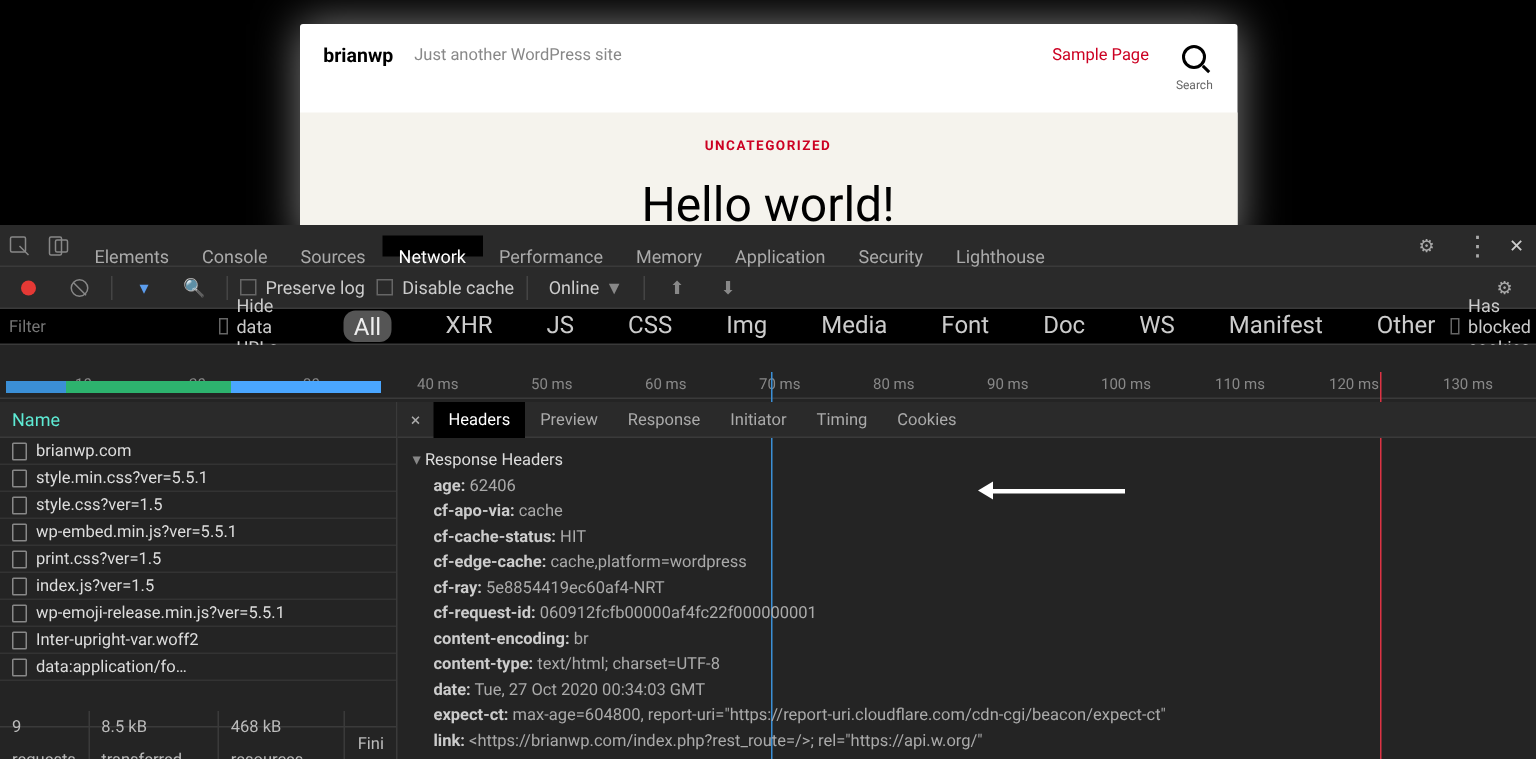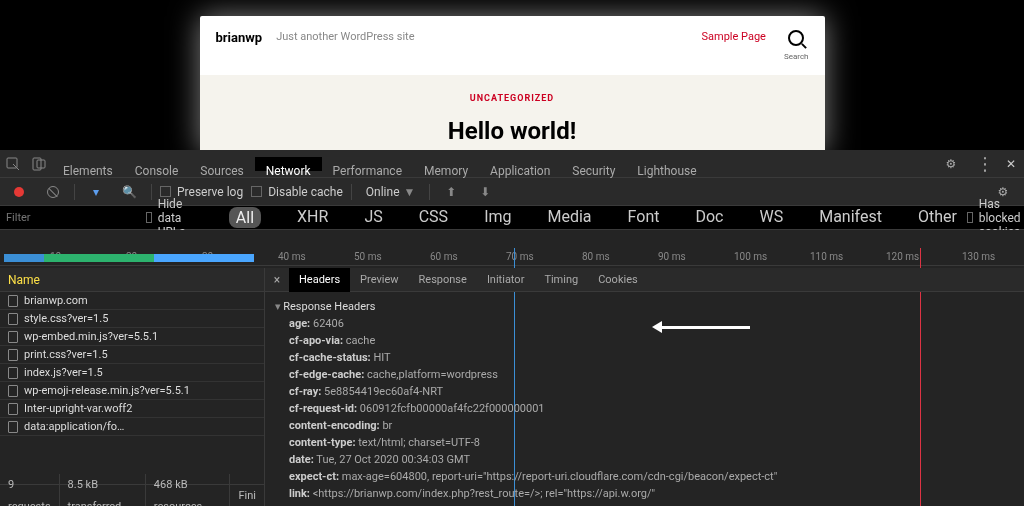--- a/index.html
+++ b/index.html
@@ -9,21 +9,21 @@
 .preview-header { display: flex; align-items: flex-start; padding: 14px 16px; }
 .site-title { font-weight: 700; font-size: 13px; color: #000; margin-right: 14px; }
 .site-tagline { font-size: 11px; color: #888; flex: 1; }
 .sample-page-link { font-size: 11px; color: #c02; margin-right: 18px; }
 .search-box { text-align: center; }
 .search-icon { width: 16px; height: 16px; border: 2px solid #000; border-radius: 50%; display: inline-block; position: relative; }
 .search-icon::after { content: ''; position: absolute; width: 6px; height: 2px; background: #000; bottom: -3px; right: -5px; transform: rotate(45deg); }
 .search-label { font-size: 8px; color: #666; display: block; margin-top: 2px; }
 .preview-body { background: #f5f3ed; padding: 18px 0 8px; text-align: center; }
 .category-label { font-size: 9px; font-weight: 700; letter-spacing: 1px; color: #c02; }
-.post-title { font-size: 24px; font-weight: 700; color: #000; margin-top: 14px; }
+.post-title { font-size: 32px; font-weight: 400; color: #000; margin-top: 14px; }
 
 .devtools { position: absolute; top: 150px; left: 0; right: 0; bottom: 0; background: #242424; font-size: 12px; }
 
 .main-tabs { display: flex; align-items: center; height: 28px; border-bottom: 1px solid #3a3a3a; background: #2a2a2a; }
 .dt-icon-btn { width: 26px; height: 28px; display: flex; align-items: center; justify-content: center; cursor: pointer; }
 .main-tab { padding: 0 11px; height: 14px; line-height: 28px; cursor: pointer; color: #aaa; }
 .main-tab.active { background: #000; color: #fff; }
 .tabs-spacer { flex: 1; }
 .vdots { font-size: 18px; color: #aaa; }
 
@@ -48,21 +48,21 @@
 
 .timeline { height: 36px; background: #242424; border-bottom: 1px solid #3a3a3a; position: relative; }
 .tick { position: absolute; top: 21px; font-size: 10px; color: #888; }
 .waterfall { position: absolute; left: 0; top: 24px; height: 8px; }
 .wf-bar { position: absolute; height: 8px; }
 .v-line { position: absolute; top: 18px; bottom: -250px; width: 1px; }
 
 .panes { position: absolute; top: 118px; left: 0; right: 0; bottom: 0; display: flex; }
 
 .left-pane { width: 265px; border-right: 1px solid #3a3a3a; display: flex; flex-direction: column; }
-.col-header { height: 24px; line-height: 24px; padding-left: 8px; border-bottom: 1px solid #3a3a3a; color: #fde047; background: #2a2a2a; }
+.col-header { height: 24px; line-height: 24px; padding-left: 8px; border-bottom: 1px solid #3a3a3a; color: #5eead4; background: #2a2a2a; }
 .req-list { flex: 1; overflow: hidden; }
 .req-row { height: 18px; line-height: 18px; padding-left: 8px; color: #ddd; font-size: 11px; border-bottom: 1px solid #333; display: flex; align-items: center; gap: 6px; }
 .file-icon { width: 10px; height: 12px; border: 1px solid #888; border-radius: 1px; display: inline-block; }
 .status-bar { height: 22px; border-top: 1px solid #3a3a3a; display: flex; align-items: center; font-size: 11px; color: #bbb; }
 .status-seg { padding: 0 8px; border-right: 1px solid #3a3a3a; line-height: 22px; }
 
 .right-pane { flex: 1; display: flex; flex-direction: column; position: relative; }
 .sub-tabs { display: flex; height: 24px; background: #2a2a2a; border-bottom: 1px solid #3a3a3a; align-items: center; }
 .close-x { width: 24px; text-align: center; cursor: pointer; color: #aaa; }
 .sub-tab { padding: 0 10px; line-height: 24px; font-size: 11px; color: #aaa; cursor: pointer; }
@@ -220,20 +220,24 @@
   <div class="panes">
     <div class="left-pane">
       <div class="col-header">Name</div>
       <div class="req-list" id="req-list">
           <div class="req-row">
             <span class="file-icon"></span>
             <span>brianwp.com</span>
           </div>
           <div class="req-row">
             <span class="file-icon"></span>
+            <span>style.min.css?ver=5.5.1</span>
+          </div>
+          <div class="req-row">
+            <span class="file-icon"></span>
             <span>style.css?ver=1.5</span>
           </div>
           <div class="req-row">
             <span class="file-icon"></span>
             <span>wp-embed.min.js?ver=5.5.1</span>
           </div>
           <div class="req-row">
             <span class="file-icon"></span>
             <span>print.css?ver=1.5</span>
           </div>

